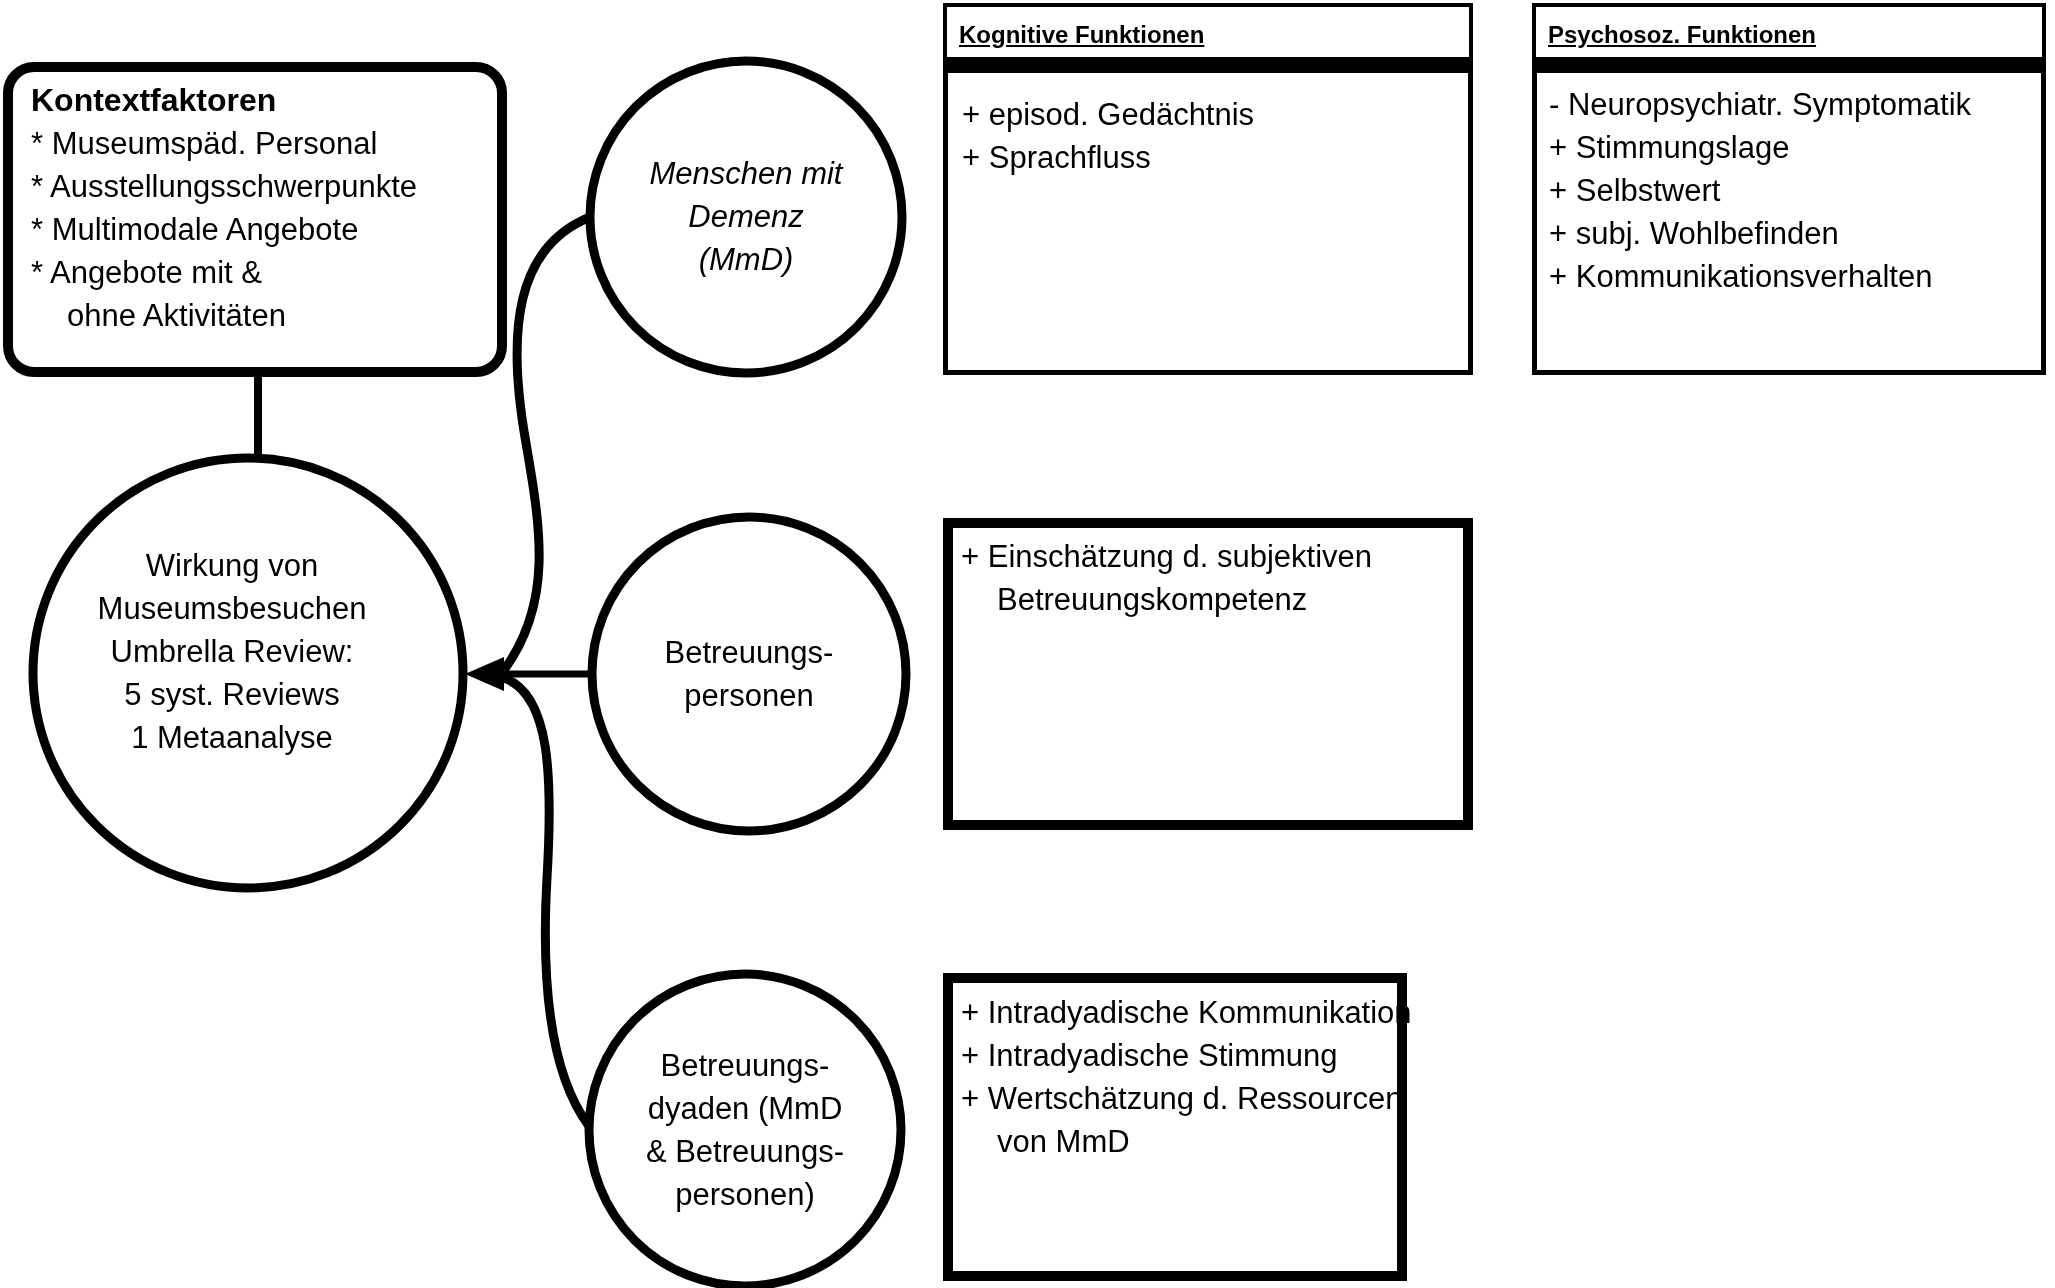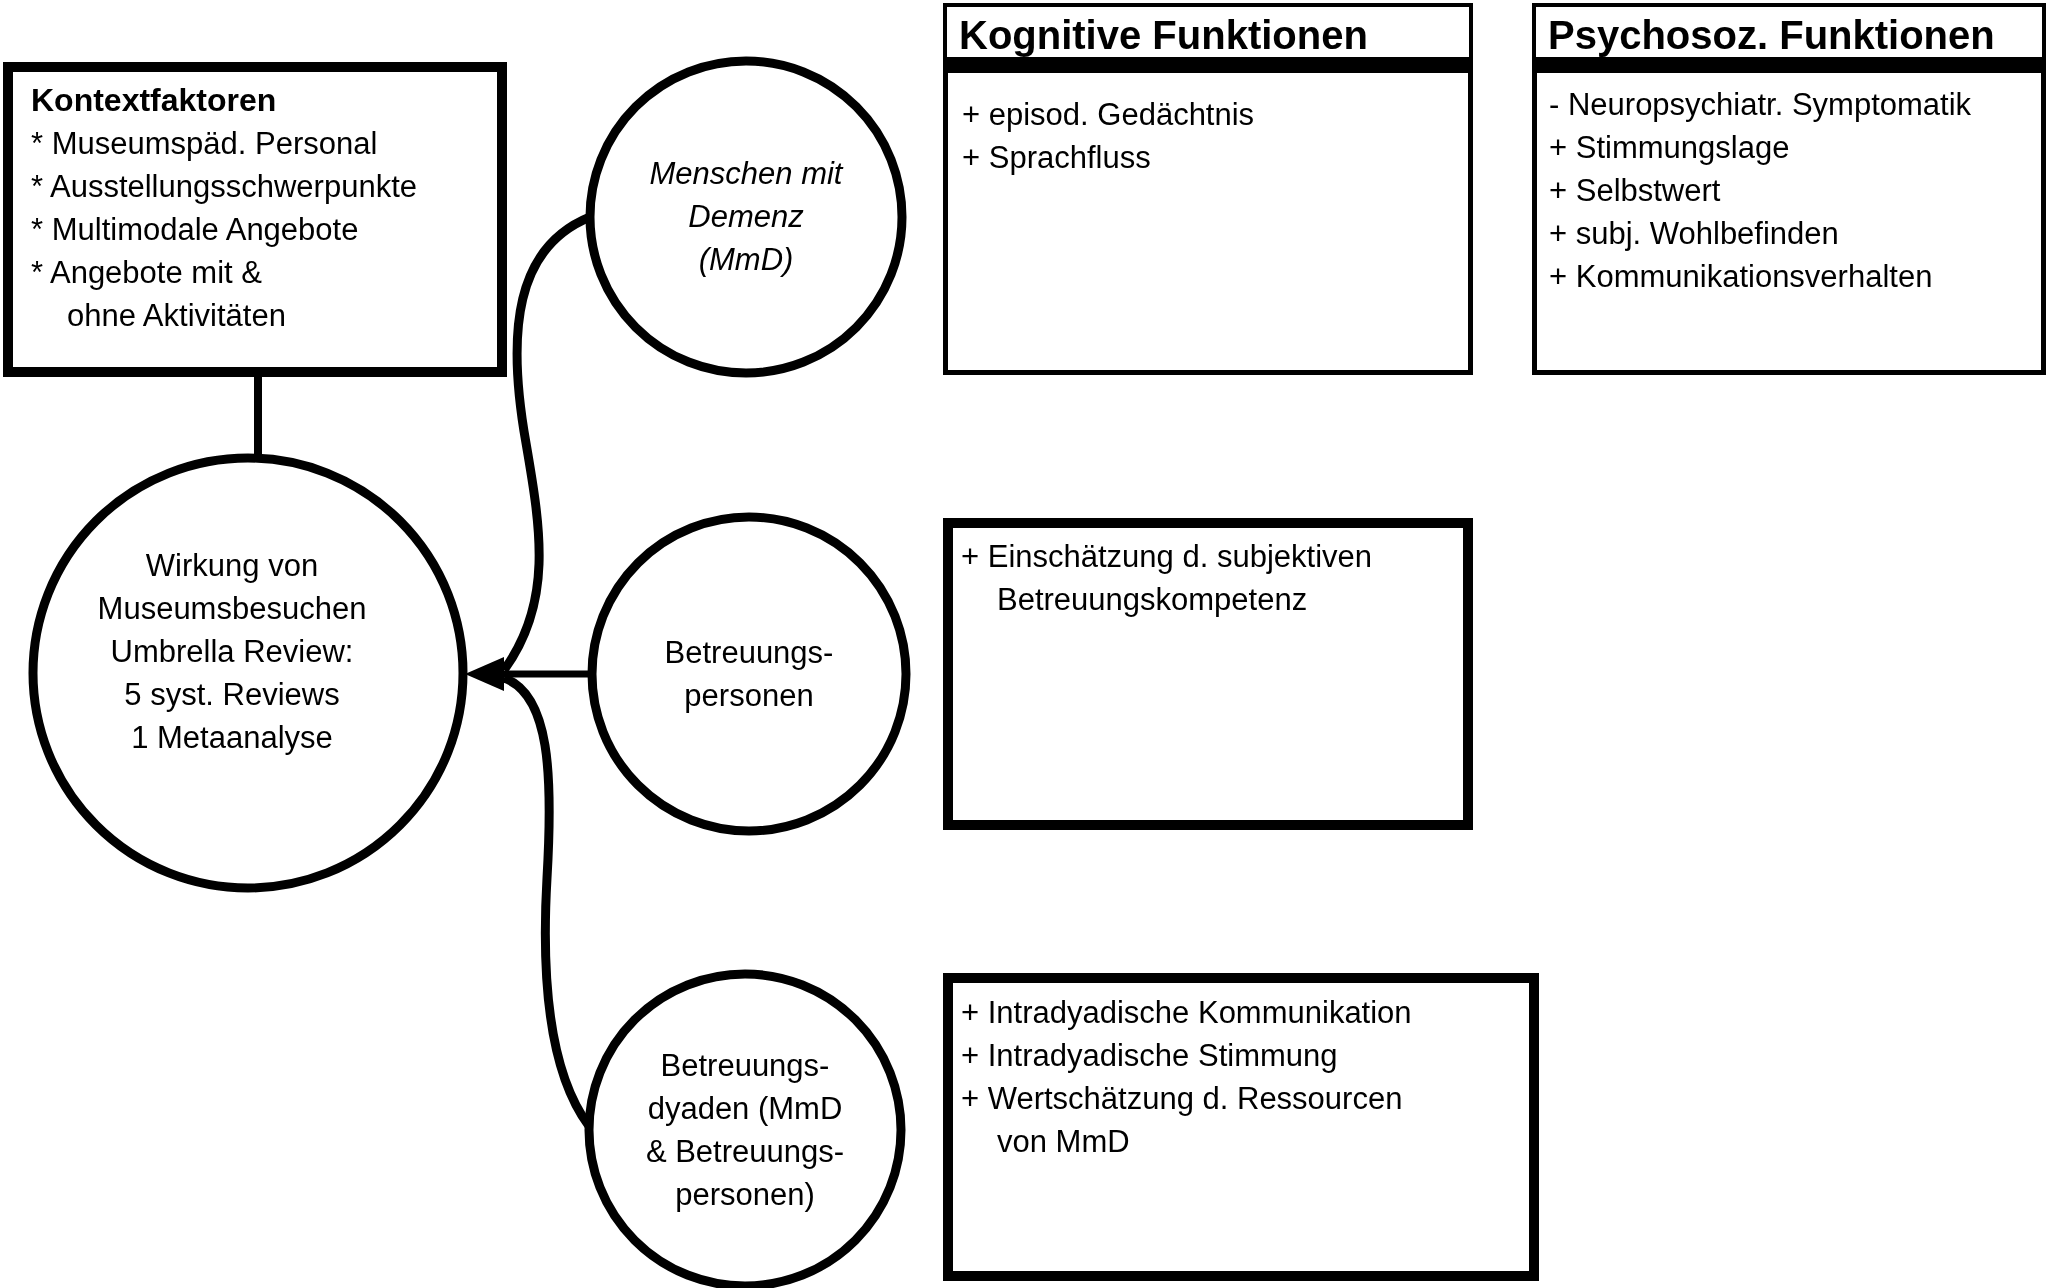--- a/index.html
+++ b/index.html
@@ -18,27 +18,27 @@
     font-size:31px;line-height:43px;
     white-space:nowrap;
   }
   .box{
     position:absolute;z-index:2;
     background:#fff;
     box-sizing:border-box;
     font-size:31px;line-height:43px;
   }
   .thickbox{border:10px solid #000;}
-  .hdrbox{border:4px solid #000;border-bottom:16px solid #000;font-weight:bold;font-size:40px;}
+  .hdrbox{border:4px solid #000;border-bottom:16px solid #000;font-weight:bold;font-size:24px;text-decoration:underline;}
   .hdrbox .hline{padding:8px 0 0 12px;line-height:40px;}
   .bodybox{border:5px solid #000;border-top:none;}
   .line{white-space:nowrap;}
   .indent{padding-left:36px;}
   .bold{font-weight:bold;font-size:32px;}
-  .pad-context{padding:7px 0 0 18px;}
+  .pad-context{padding:7px 0 0 18px;border-radius:31px;}
   .pad-body-k{padding:20px 0 0 14px;}
   .pad-body-p{padding:10px 0 0 12px;}
   .pad-mid{padding:7px 0 0 8px;}
   .pad-bot{padding:8px 0 0 8px;}
 </style>
 </head>
 <body>
 
 <div class="canvas">
 
@@ -113,20 +113,20 @@
     <div class="line">+ Selbstwert</div>
     <div class="line">+ subj. Wohlbefinden</div>
     <div class="line">+ Kommunikationsverhalten</div>
   </div>
 
   <div class="box thickbox pad-mid" style="left:943px;top:518px;width:530px;height:312px;">
     <div class="line">+ Einschätzung d. subjektiven</div>
     <div class="line indent">Betreuungskompetenz</div>
   </div>
 
-  <div class="box thickbox pad-bot" style="left:943px;top:973px;width:596px;height:308px;">
+  <div class="box thickbox pad-bot" style="left:943px;top:973px;width:464px;height:308px;">
     <div class="line">+ Intradyadische Kommunikation</div>
     <div class="line">+ Intradyadische Stimmung</div>
     <div class="line">+ Wertschätzung d. Ressourcen</div>
     <div class="line indent">von MmD</div>
   </div>
 
 </div>
 
 </body></html>

